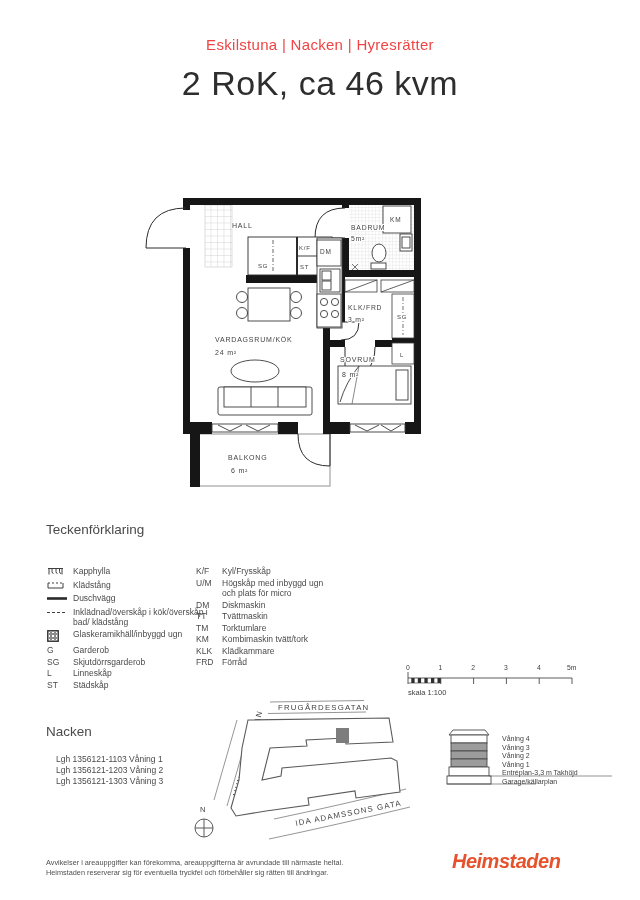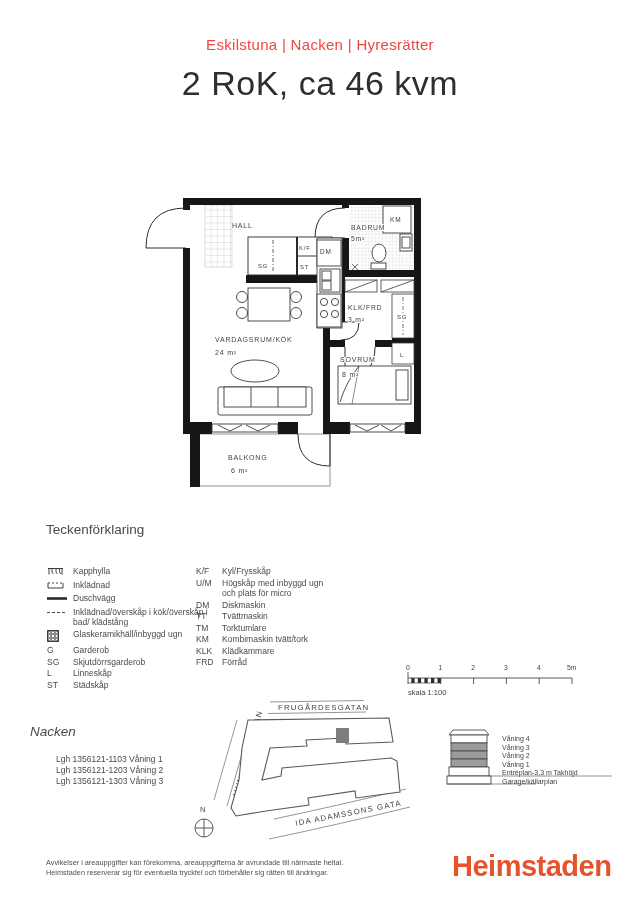--- a/index.html
+++ b/index.html
@@ -15,21 +15,21 @@
   .legend-col{font-size:8.5px;line-height:10.5px;color:#4a4a4a;}
   .lg-row{display:flex;align-items:flex-start;margin-bottom:1px;}
   .lg-icon{flex:0 0 26px;width:26px;padding-top:1px;}
   .lg-abbr{flex:0 0 26px;width:26px;}
   .legend-right .lg-abbr{flex:0 0 26px;}
   .lg-label{width:144px;}
   
   .apartments{font-size:8.5px;line-height:11px;color:#4a4a4a;}
   
   .disclaimer{font-size:7.3px;line-height:9.6px;color:#4f4f4f;}
-  .logo{font-size:29px;font-weight:bold;color:#E6522C;letter-spacing:-.5px;}
+  .logo{font-size:20px;font-weight:bold;color:#E6522C;letter-spacing:-.5px;font-style:italic;}
   svg text{font-family:"Liberation Sans",sans-serif;fill:#3f3f3f;}
   .plan-label{letter-spacing:.8px;}
 </style>
 </head>
 <body>
 
 <div class="page">
 
   <div class="breadcrumb">Eskilstuna | Nacken | Hyresrätter</div>
   <div class="title">2 RoK, ca 46 kvm</div>
@@ -197,21 +197,21 @@
       </span>
       <span class="lg-label">Kapphylla</span>
     </div>
     <div class="lg-row">
       <span class="lg-icon">
         <svg width="17" height="9" viewBox="0 0 17 9">
             <path d="M1,2 v5 h15 v-5" fill="none" stroke="#3f3f3f" stroke-width="1"></path>
             <line x1="1" y1="2" x2="16" y2="2" stroke="#3f3f3f" stroke-width="1" stroke-dasharray="2,2"></line>
           </svg>
       </span>
-      <span class="lg-label">Inklädnad</span>
+      <span class="lg-label">Klädstång</span>
     </div>
     <div class="lg-row">
       <span class="lg-icon">
         <svg width="20" height="9" viewBox="0 0 20 9">
             <line x1="0" y1="4.5" x2="20" y2="4.5" stroke="#2a2a2a" stroke-width="2.6"></line>
           </svg>
       </span>
       <span class="lg-label">Duschvägg</span>
     </div>
     <div class="lg-row">
@@ -309,21 +309,21 @@
       <text x="2" y="10">0</text>
       <text x="34.5" y="10">1</text>
       <text x="67.3" y="10">2</text>
       <text x="100.1" y="10">3</text>
       <text x="132.9" y="10">4</text>
       <text x="163" y="10">5m</text>
       <text x="4" y="35" font-size="7.5">skala 1:100</text>
     </g>
   </svg>
 
-  <div class="abs section-heading" style="left:30px;top:724px;font-style:italic;">Nacken</div>
+  <div class="abs section-heading" style="left:46px;top:724px;">Nacken</div>
   <div class="abs apartments" style="left:47px;top:754px;margin-left:9px;">
     <div>Lgh 1356121-1103 Våning 1</div>
     <div>Lgh 1356121-1203 Våning 2</div>
     <div>Lgh 1356121-1303 Våning 3</div>
   </div>
 
   <svg class="abs" style="left:186px;top:688px;" width="256" height="164" viewBox="0 0 256 164">
 
     <g stroke="#8a8a8a" stroke-width="0.9" fill="none">
       <line x1="84" y1="14" x2="178" y2="12.5"></line>

